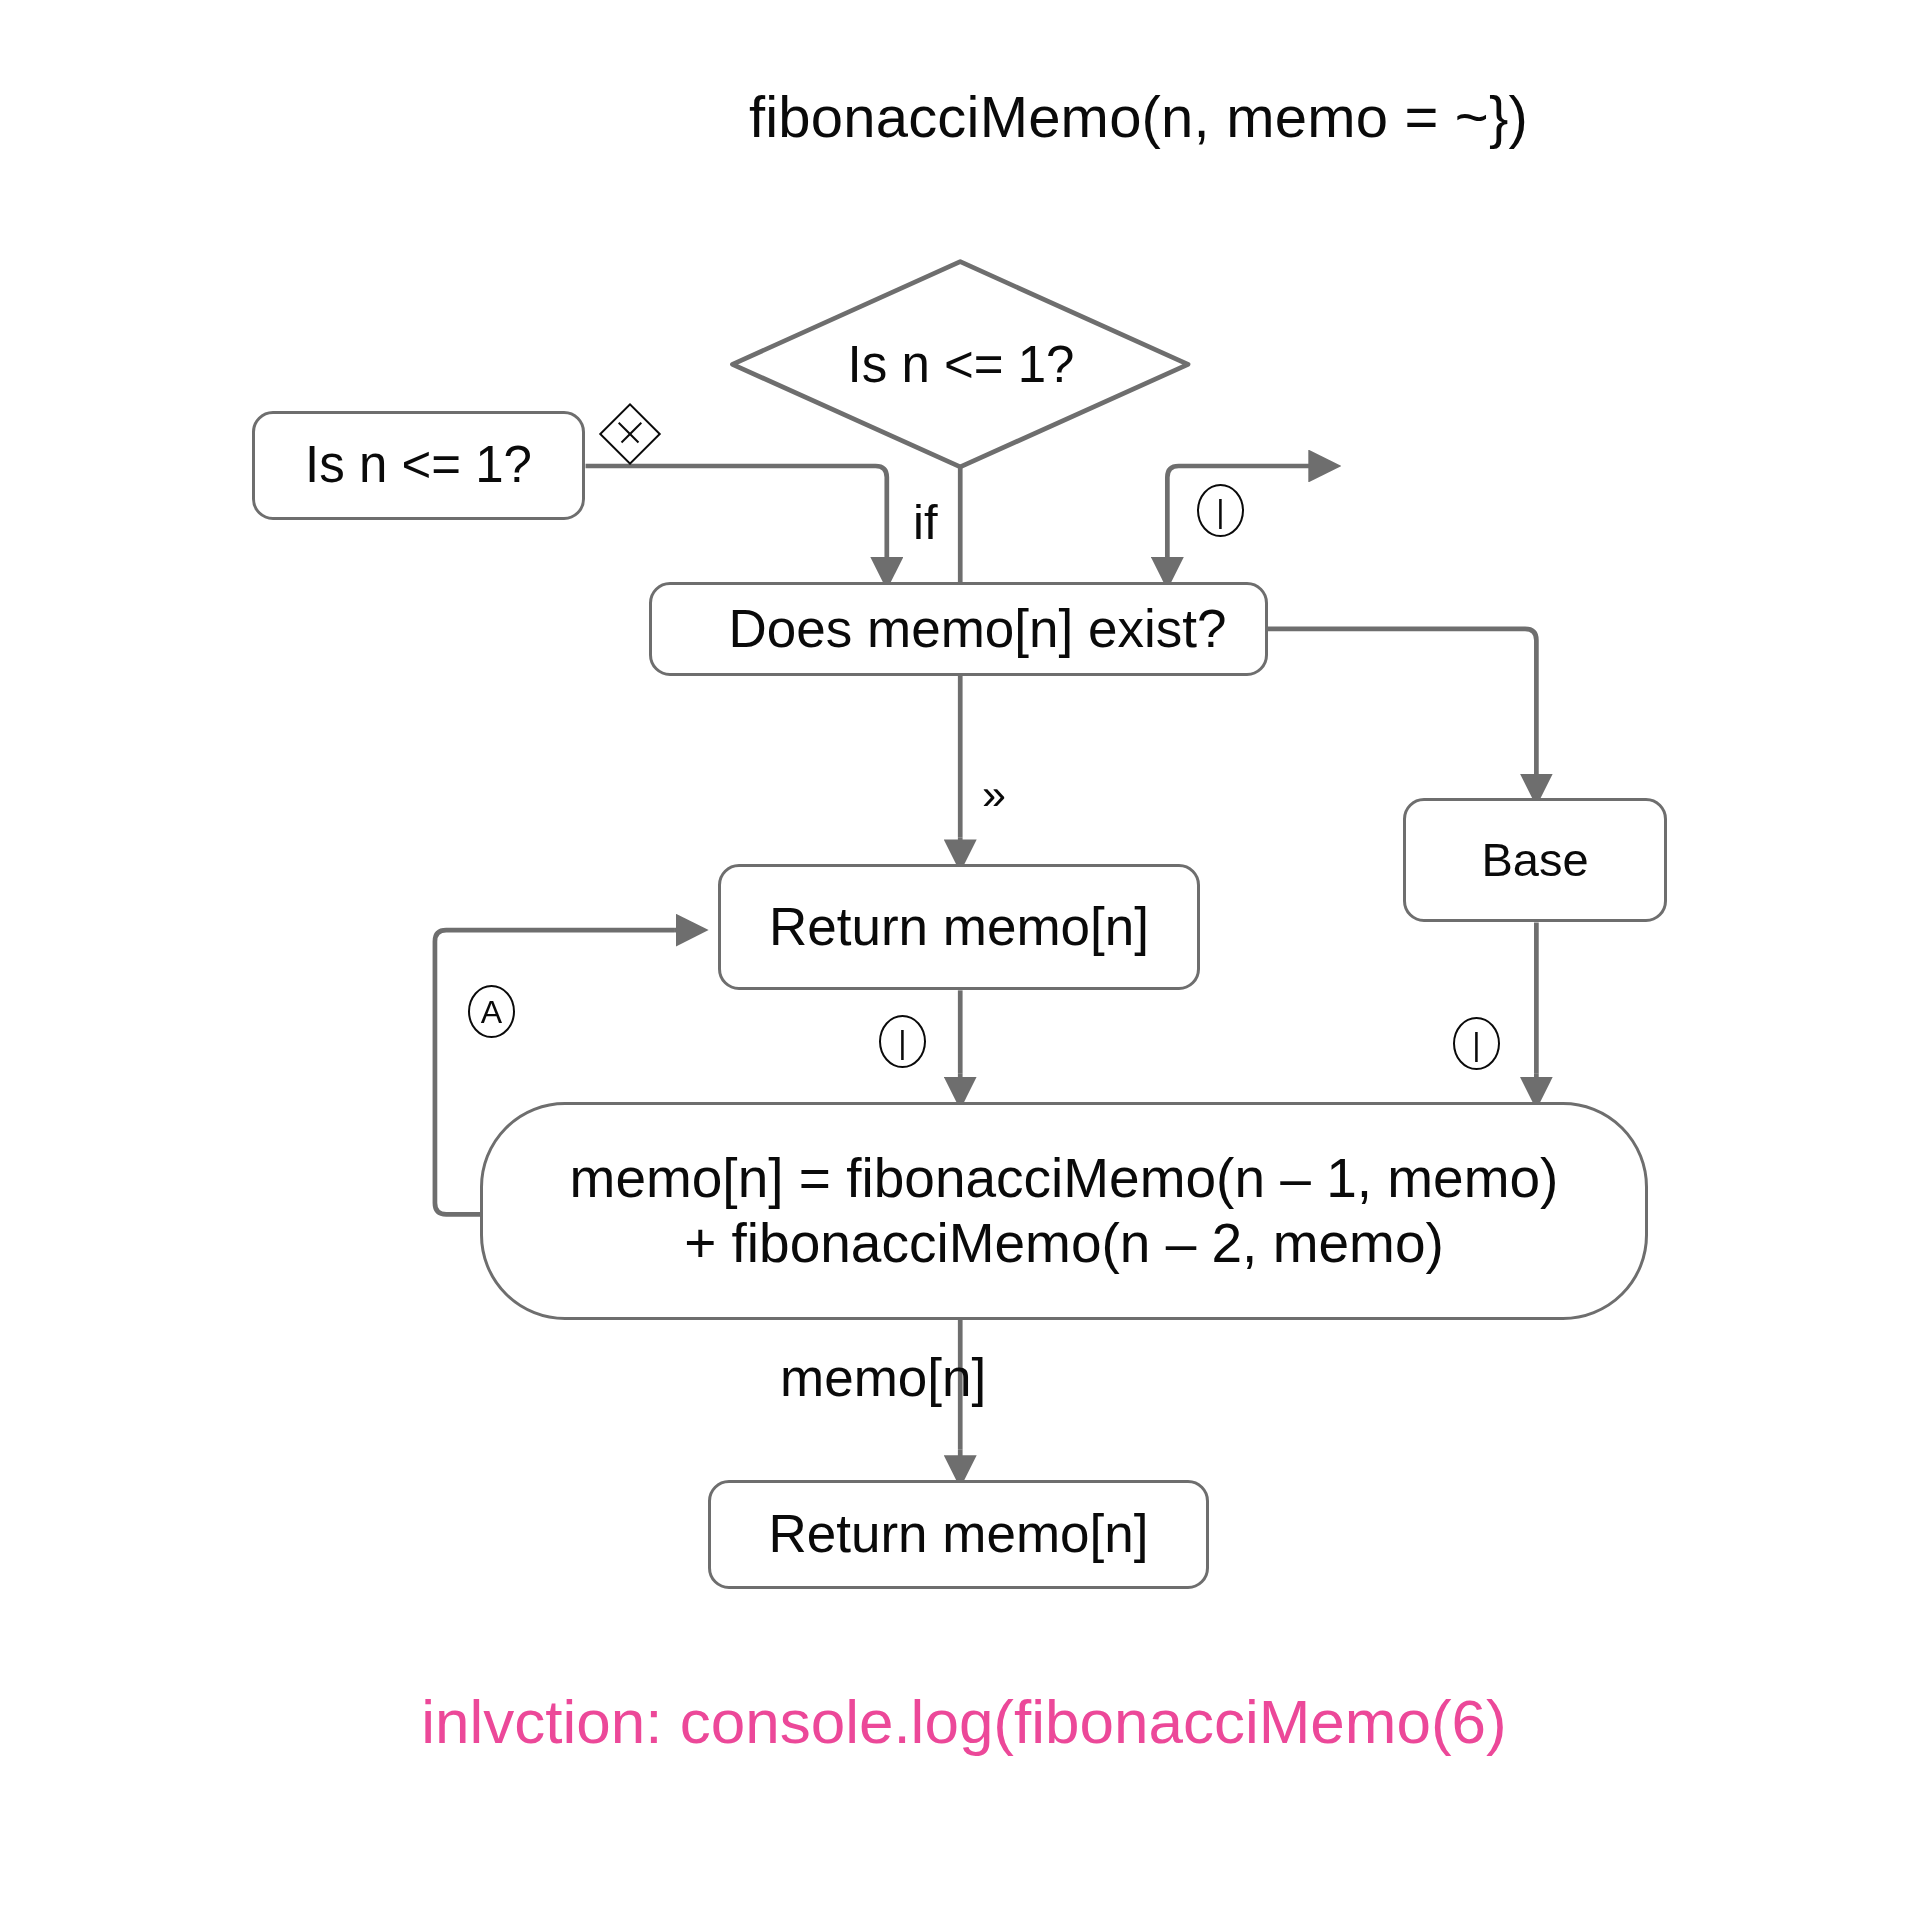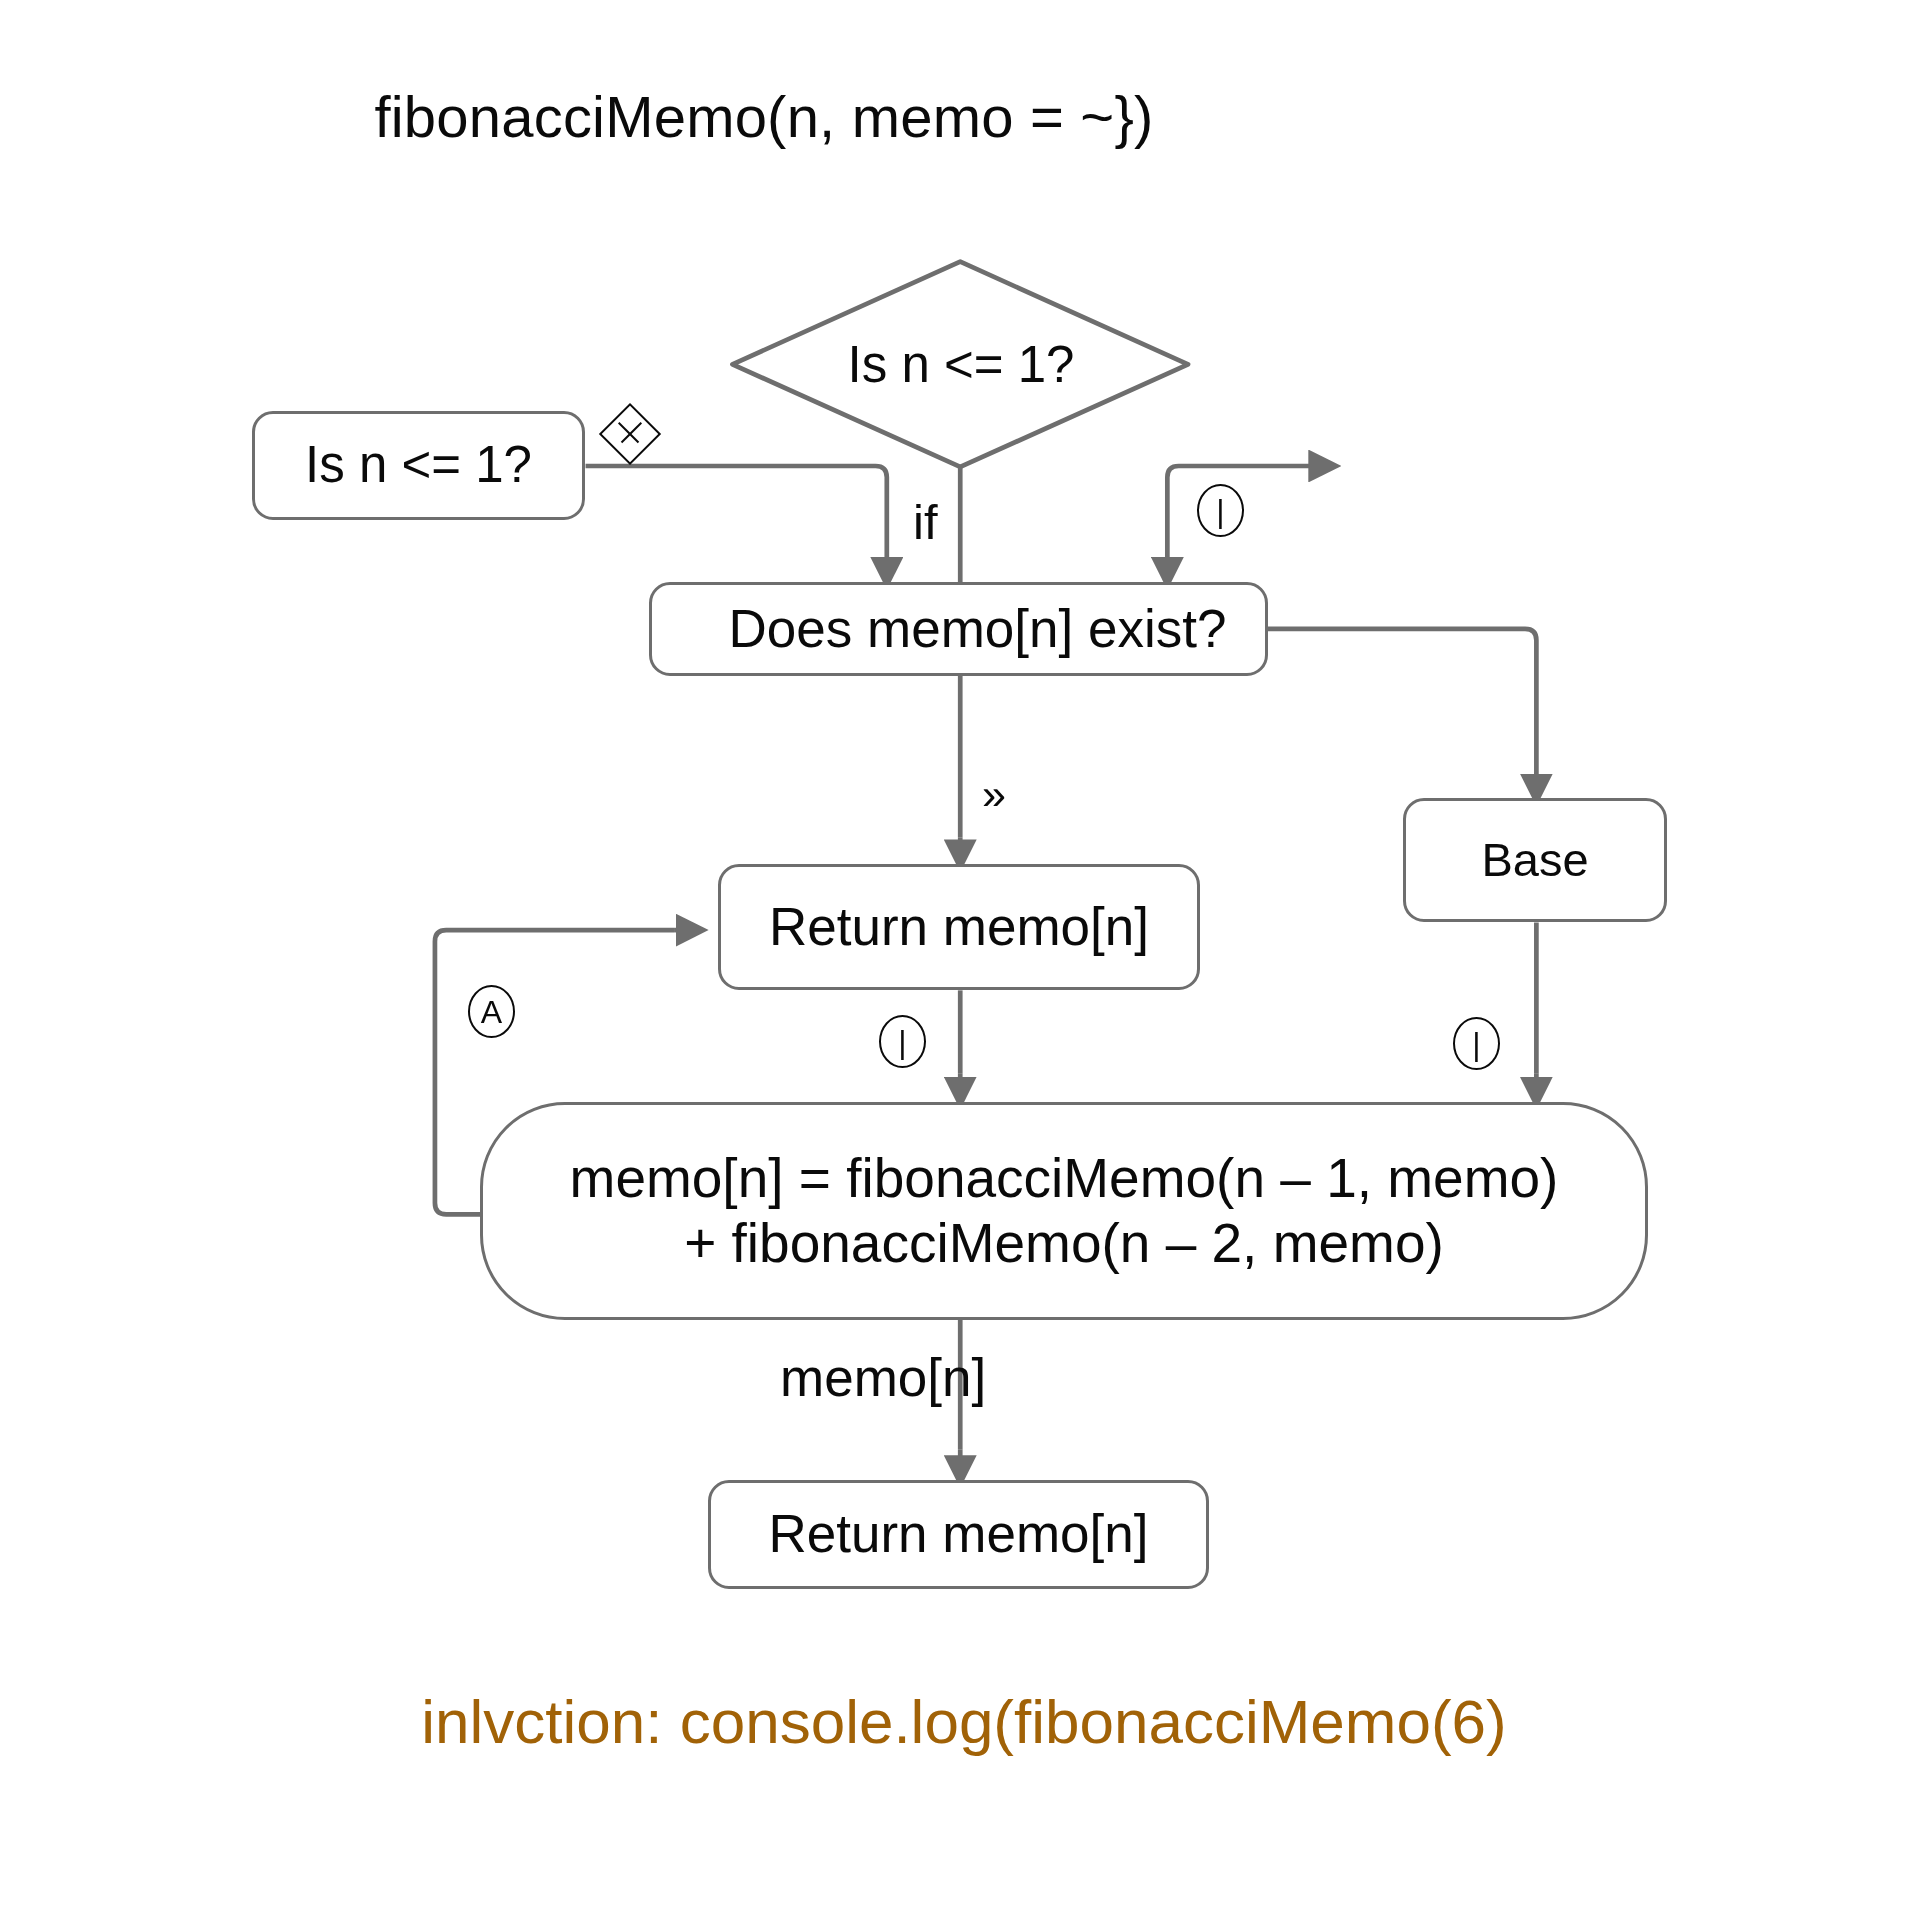--- a/index.html
+++ b/index.html
@@ -41,33 +41,33 @@
     color: #0a0a0a;
   }
   .rrect { border-radius: 21px; }
   .pill  { border-radius: 85px; align-items: center; }
 
   .title-text {
     position: absolute;
     left: 0;
     top: 83px;
     width: 1528px;
-    text-align: center;
+    text-align: right;
     font-size: 58px;
     letter-spacing: 0.2px;
     color: #0a0a0a;
   }
   .caption-text {
     position: absolute;
     left: 0;
     top: 1686px;
     width: 1928px;
     text-align: center;
     font-size: 62px;
-    color: #a16207;
+    color: #ec4899;
   }
 
   .edge-label {
     position: absolute;
     font-size: 49px;
     color: #0a0a0a;
     white-space: nowrap;
   }
   .marker {
     position: absolute;

